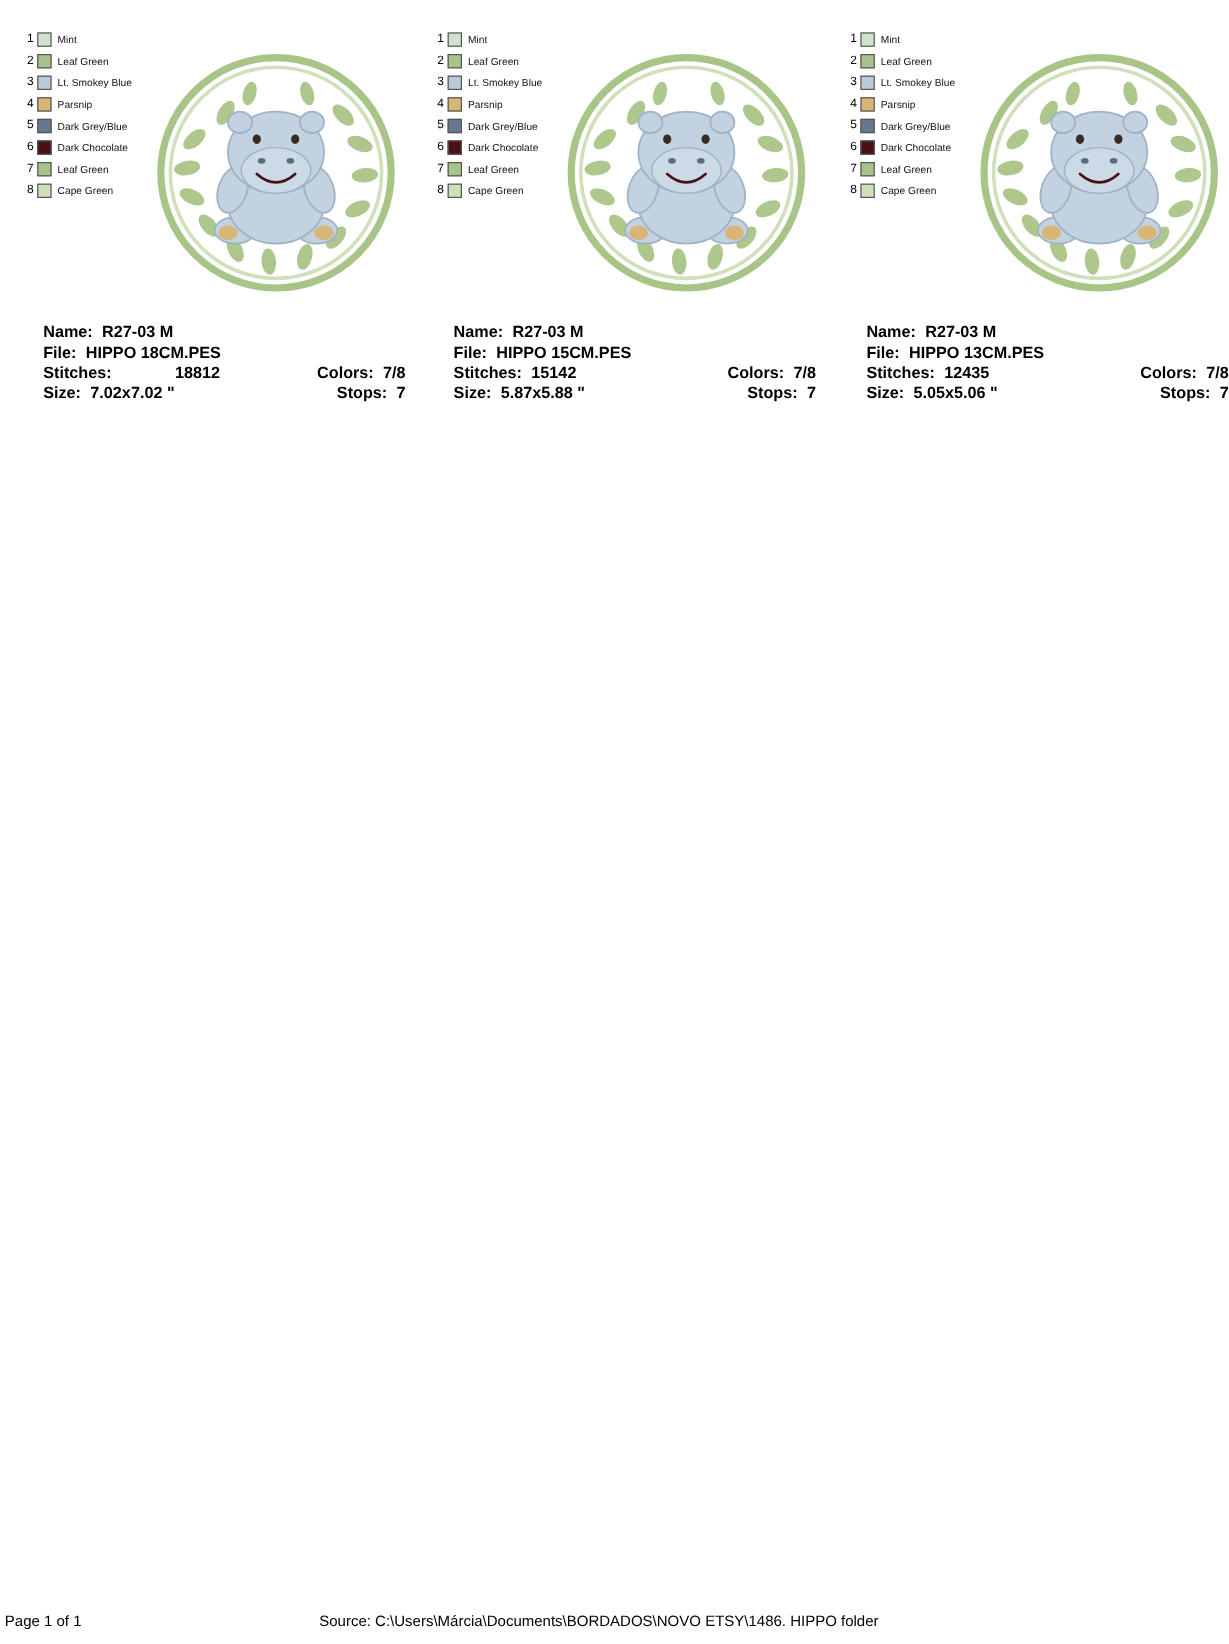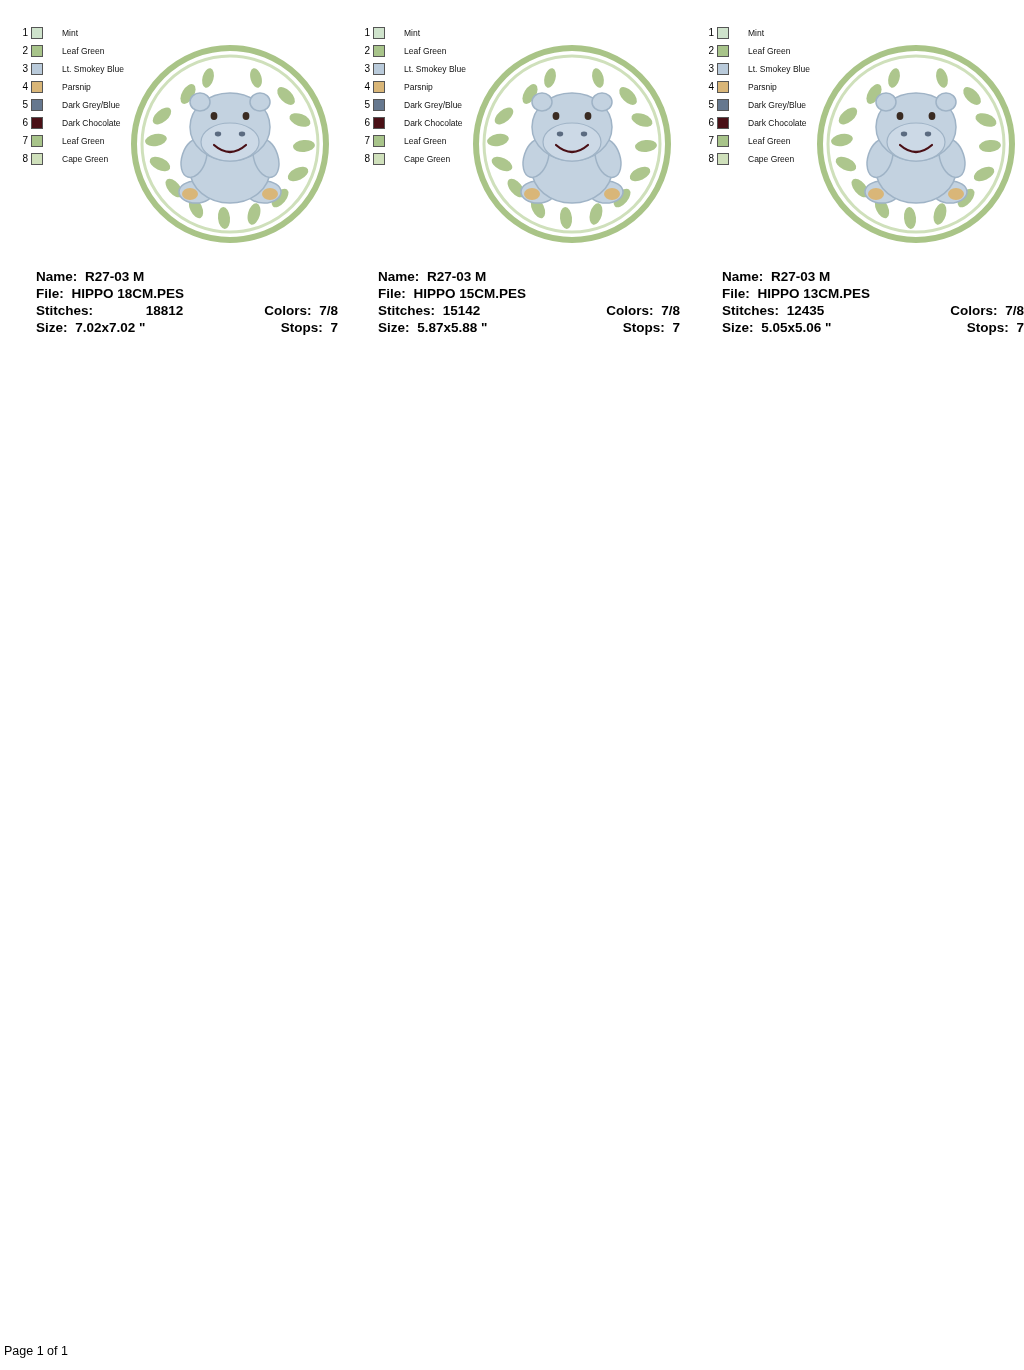--- a/index.html
+++ b/index.html
@@ -51,21 +51,21 @@
     padding-right: 3px;
   }
   .legend-swatch {
     width: 12px;
     height: 12px;
     border: 1px solid #555;
     box-sizing: border-box;
     flex: 0 0 auto;
   }
   .legend-name {
-    padding-left: 19px;
+    padding-left: 5px;
     font-size: 8.5px;
     color: #111;
     white-space: nowrap;
   }
 
   
   .preview {
     position: absolute;
     top: 24px;
     left: 120px;
@@ -458,15 +458,16 @@
         <span class="right">
           <span style="margin-right: 4px;">Stops:</span>
           <span>7</span>
         </span>
       </div>
     </div>
   </div>
 
   <div class="footer">
     <span class="page-num">Page 1 of 1</span>
+    <span class="source">Source: C:\Users\Márcia\Documents\BORDADOS\NOVO ETSY\1486. HIPPO folder</span>
   </div>
 
 </div>
 
 </body></html>

